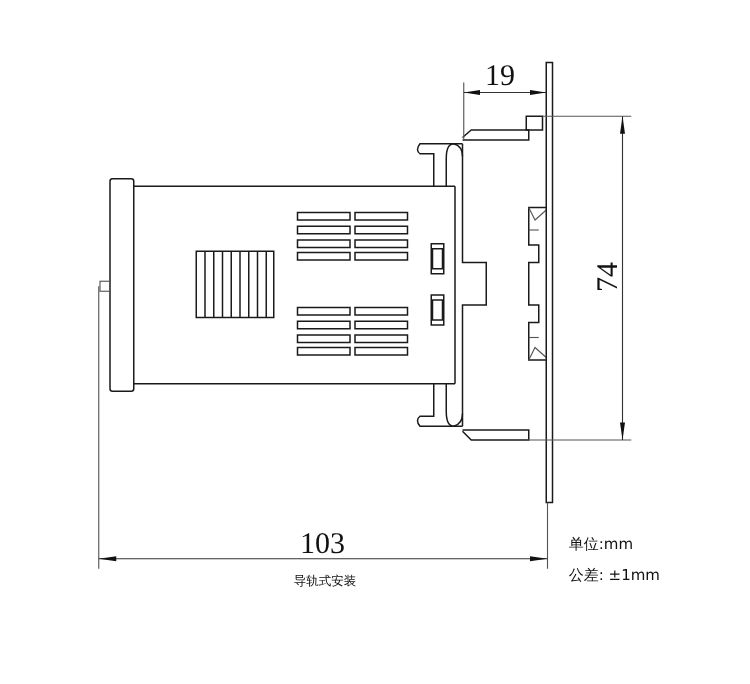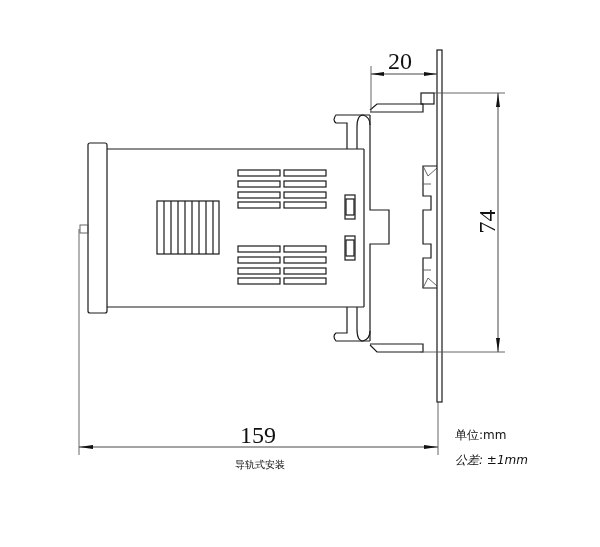--- a/index.html
+++ b/index.html
@@ -116,18 +116,18 @@
 
   <g>
     <line class="thin" x1="79" y1="229" x2="79" y2="455"></line>
     <line class="thin" x1="438" y1="402" x2="438" y2="455"></line>
     <line class="dim" x1="79" y1="447" x2="438" y2="447"></line>
     <polygon class="arrow" points="79,447 93,445 93,449"></polygon>
     <polygon class="arrow" points="438,447 424,445 424,449"></polygon>
   </g>
 </svg>
 
-<div class="label19">20</div>
+<div class="label19">19</div>
 <div class="label74">74</div>
-<div class="label103">159</div>
+<div class="label103">103</div>
 <div class="caption">导轨式安装</div>
 <div class="note" style="left:455px; top:427px;text-align:right;">单位:mm</div>
-<div class="note" style="left:455px; top:452px;font-style:italic;">公差: ±1mm</div>
+<div class="note" style="left:455px; top:452px;">公差: ±1mm</div>
 
 </body></html>

